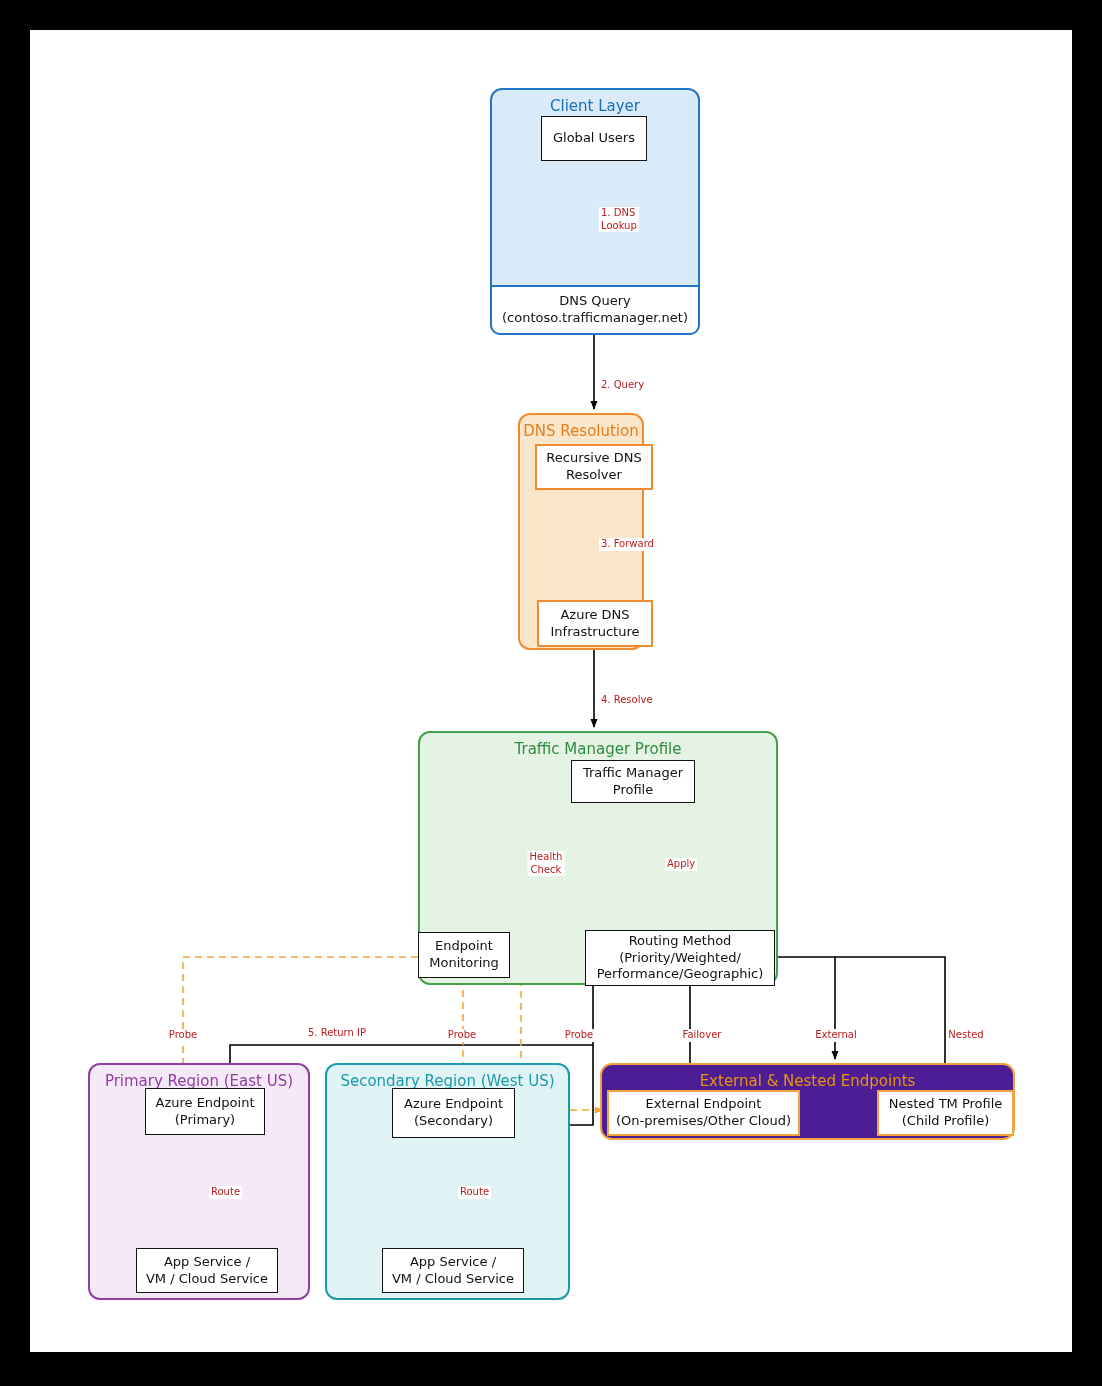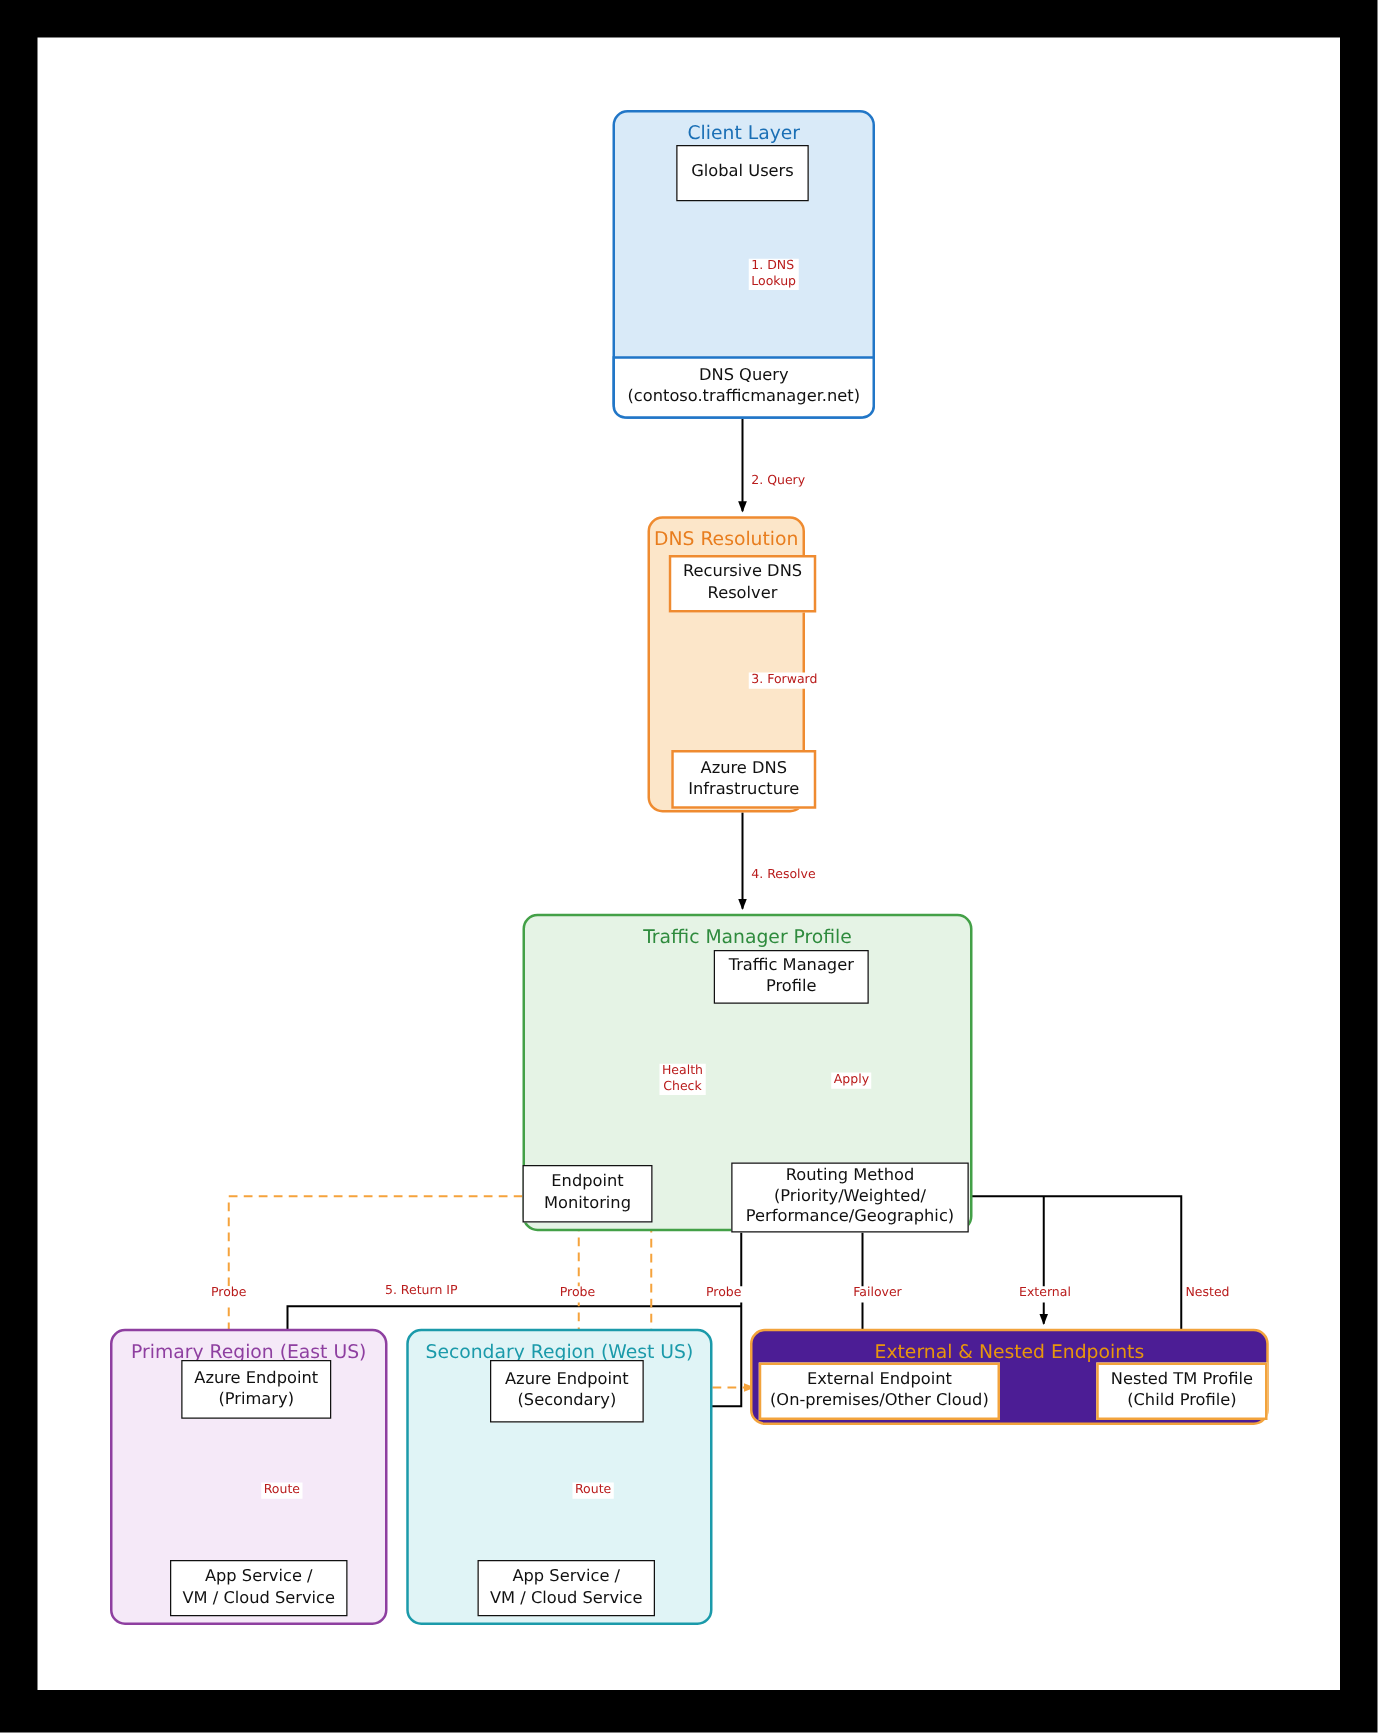--- a/index.html
+++ b/index.html
@@ -102,21 +102,21 @@
 
   <div class="node" style="left:541px; top:116px; width:106px; height:45px;">Global Users</div>
   <div class="node b-blue" style="left:490px; top:285px; width:210px; height:50px;">DNS Query
 (contoso.trafficmanager.net)</div>
   <div class="node b-orange" style="left:535px; top:444px; width:118px; height:46px;">Recursive DNS
 Resolver</div>
   <div class="node b-orange" style="left:537px; top:600px; width:116px; height:47px;">Azure DNS
 Infrastructure</div>
   <div class="node" style="left:532px; top:760px; width:124px; height:43px;margin-left:39px;">Traffic Manager
 Profile</div>
-  <div class="node" style="left:418px; top:932px; width:104px; height:46px;">Endpoint
+  <div class="node" style="left:418px; top:932px; width:92px; height:46px;">Endpoint
 Monitoring</div>
   <div class="node" style="left:585px; top:930px; width:190px; height:56px;">Routing Method
 (Priority/Weighted/
 Performance/Geographic)</div>
   <div class="node" style="left:145px; top:1088px; width:120px; height:47px;">Azure Endpoint
 (Primary)</div>
   <div class="node" style="left:136px; top:1248px; width:142px; height:45px;">App Service /
 VM / Cloud Service</div>
   <div class="node" style="left:392px; top:1088px; width:123px; height:50px;">Azure Endpoint
 (Secondary)</div>

